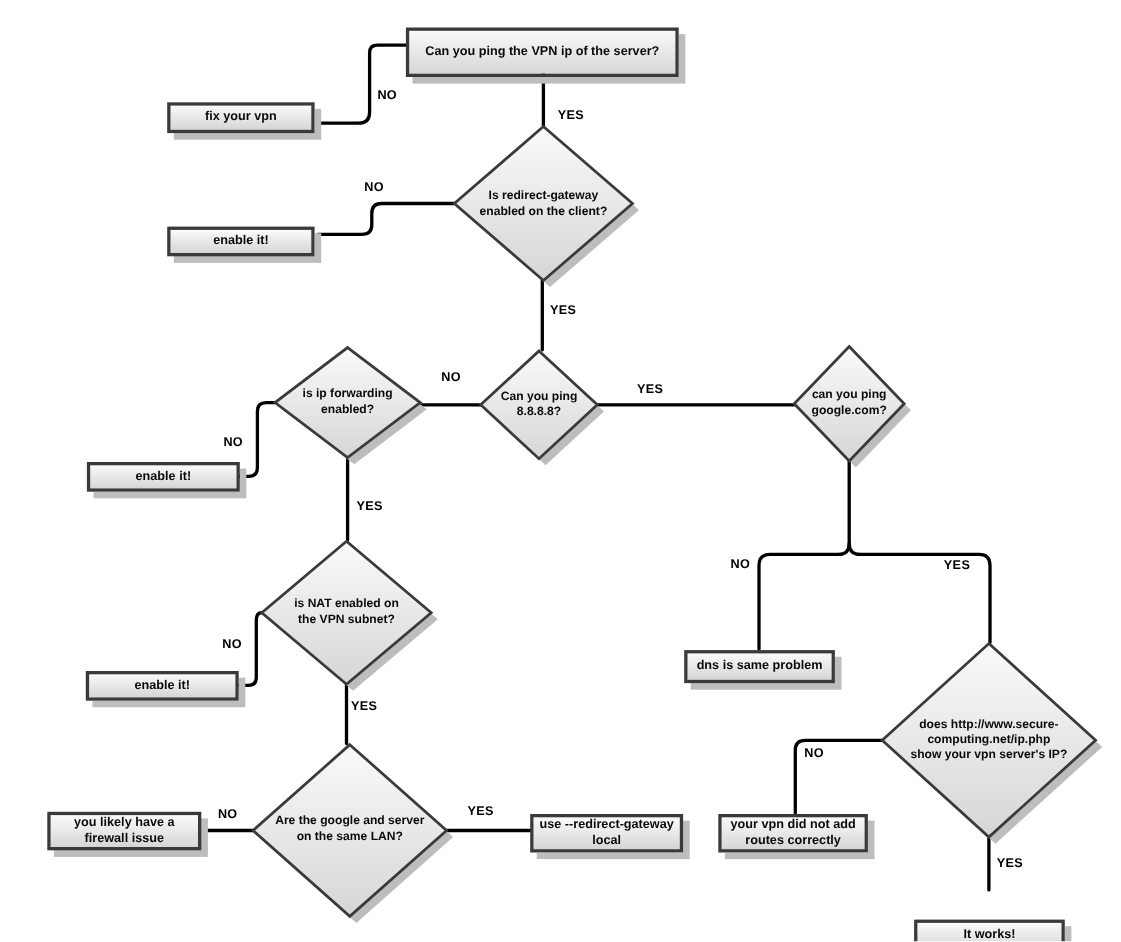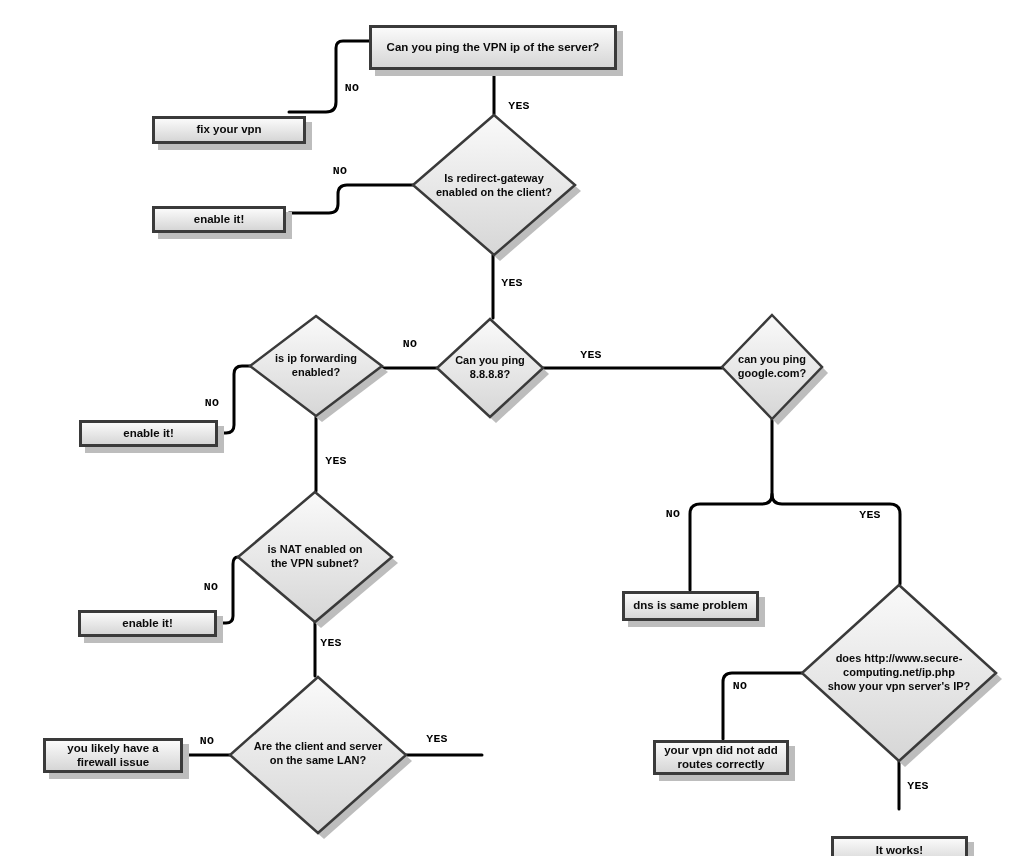--- a/index.html
+++ b/index.html
@@ -18,21 +18,21 @@
     font-weight:bold;font-size:11.5px;line-height:1.2;color:#0a0a0a;
   }
   .dlabel{
     position:absolute;transform:translate(-50%,-50%);
     text-align:center;white-space:pre;
     font-weight:bold;font-size:11px;line-height:1.25;color:#0a0a0a;
   }
   .elabel{
     position:absolute;transform:translate(-50%,-50%);
     font-weight:bold;font-size:11.5px;line-height:1;color:#000;
-    letter-spacing:.3px;white-space:pre;font-family:Liberation Mono, monospace;
+    letter-spacing:.3px;white-space:pre;
   }
 </style>
 </head>
 <body>
 
 <div class="canvas">
 
   <svg class="layer" width="1019" height="856" viewBox="0 0 1019 856">
     <defs>
       <linearGradient id="nodeGrad" x1="0" y1="0" x2="0" y2="1">
@@ -75,42 +75,44 @@
       <polygon points="316,316 382,366 316,416 250,366"></polygon>
       <polygon points="490,319 543,368 490,417 437,368"></polygon>
       <polygon points="772,315 822,367 772,419 722,367"></polygon>
       <polygon points="315,492 392,557 315,622 238,557"></polygon>
       <polygon points="318,677 406,755 318,833 230,755"></polygon>
       <polygon points="899,585 996,673 899,761 802,673"></polygon>
     </g>
   </svg>
 
   <div class="box" style="left:369px;top:25px;width:248px;height:45px">Can you ping the VPN ip of the server?</div>
-  <div class="box" style="left:152px;top:116px;width:154px;height:28px">fix your vpn</div>
+  <div class="box" style="left:152px;top:93px;width:134px;height:28px">fix your vpn</div>
   <div class="box" style="left:152px;top:206px;width:134px;height:27px">enable it!</div>
   <div class="box" style="left:79px;top:420px;width:139px;height:27px">enable it!</div>
   <div class="box" style="left:78px;top:610px;width:139px;height:27px">enable it!</div>
   <div class="box" style="left:43px;top:738px;width:140px;height:35px">you likely have a
 firewall issue</div>
+  <div class="box" style="left:482px;top:740px;width:139px;height:35px">use --redirect-gateway
+local</div>
   <div class="box" style="left:622px;top:591px;width:137px;height:30px">dns is same problem</div>
   <div class="box" style="left:653px;top:740px;width:136px;height:35px">your vpn did not add
 routes correctly</div>
   <div class="box" style="left:831px;top:836px;width:137px;height:30px">It works!</div>
 
   <div class="dlabel" style="left:494px;top:186px">Is redirect-gateway
 enabled on the client?</div>
   <div class="dlabel" style="left:316px;top:366px">is ip forwarding
 enabled?</div>
   <div class="dlabel" style="left:490px;top:368px">Can you ping
 8.8.8.8?</div>
   <div class="dlabel" style="left:772px;top:367px">can you ping
 google.com?</div>
   <div class="dlabel" style="left:315px;top:557px">is NAT enabled on
 the VPN subnet?</div>
-  <div class="dlabel" style="left:318px;top:754px">Are the client and server
+  <div class="dlabel" style="left:318px;top:754px">Are the google and server
 on the same LAN?</div>
   <div class="dlabel" style="left:899px;top:673px">does http://www.secure-
 computing.net/ip.php
 show your vpn server's IP?</div>
 
   <div class="elabel" style="left:352px;top:88px">NO</div>
   <div class="elabel" style="left:519px;top:106px">YES</div>
   <div class="elabel" style="left:340px;top:171px">NO</div>
   <div class="elabel" style="left:512px;top:283px">YES</div>
   <div class="elabel" style="left:410px;top:344px">NO</div>

